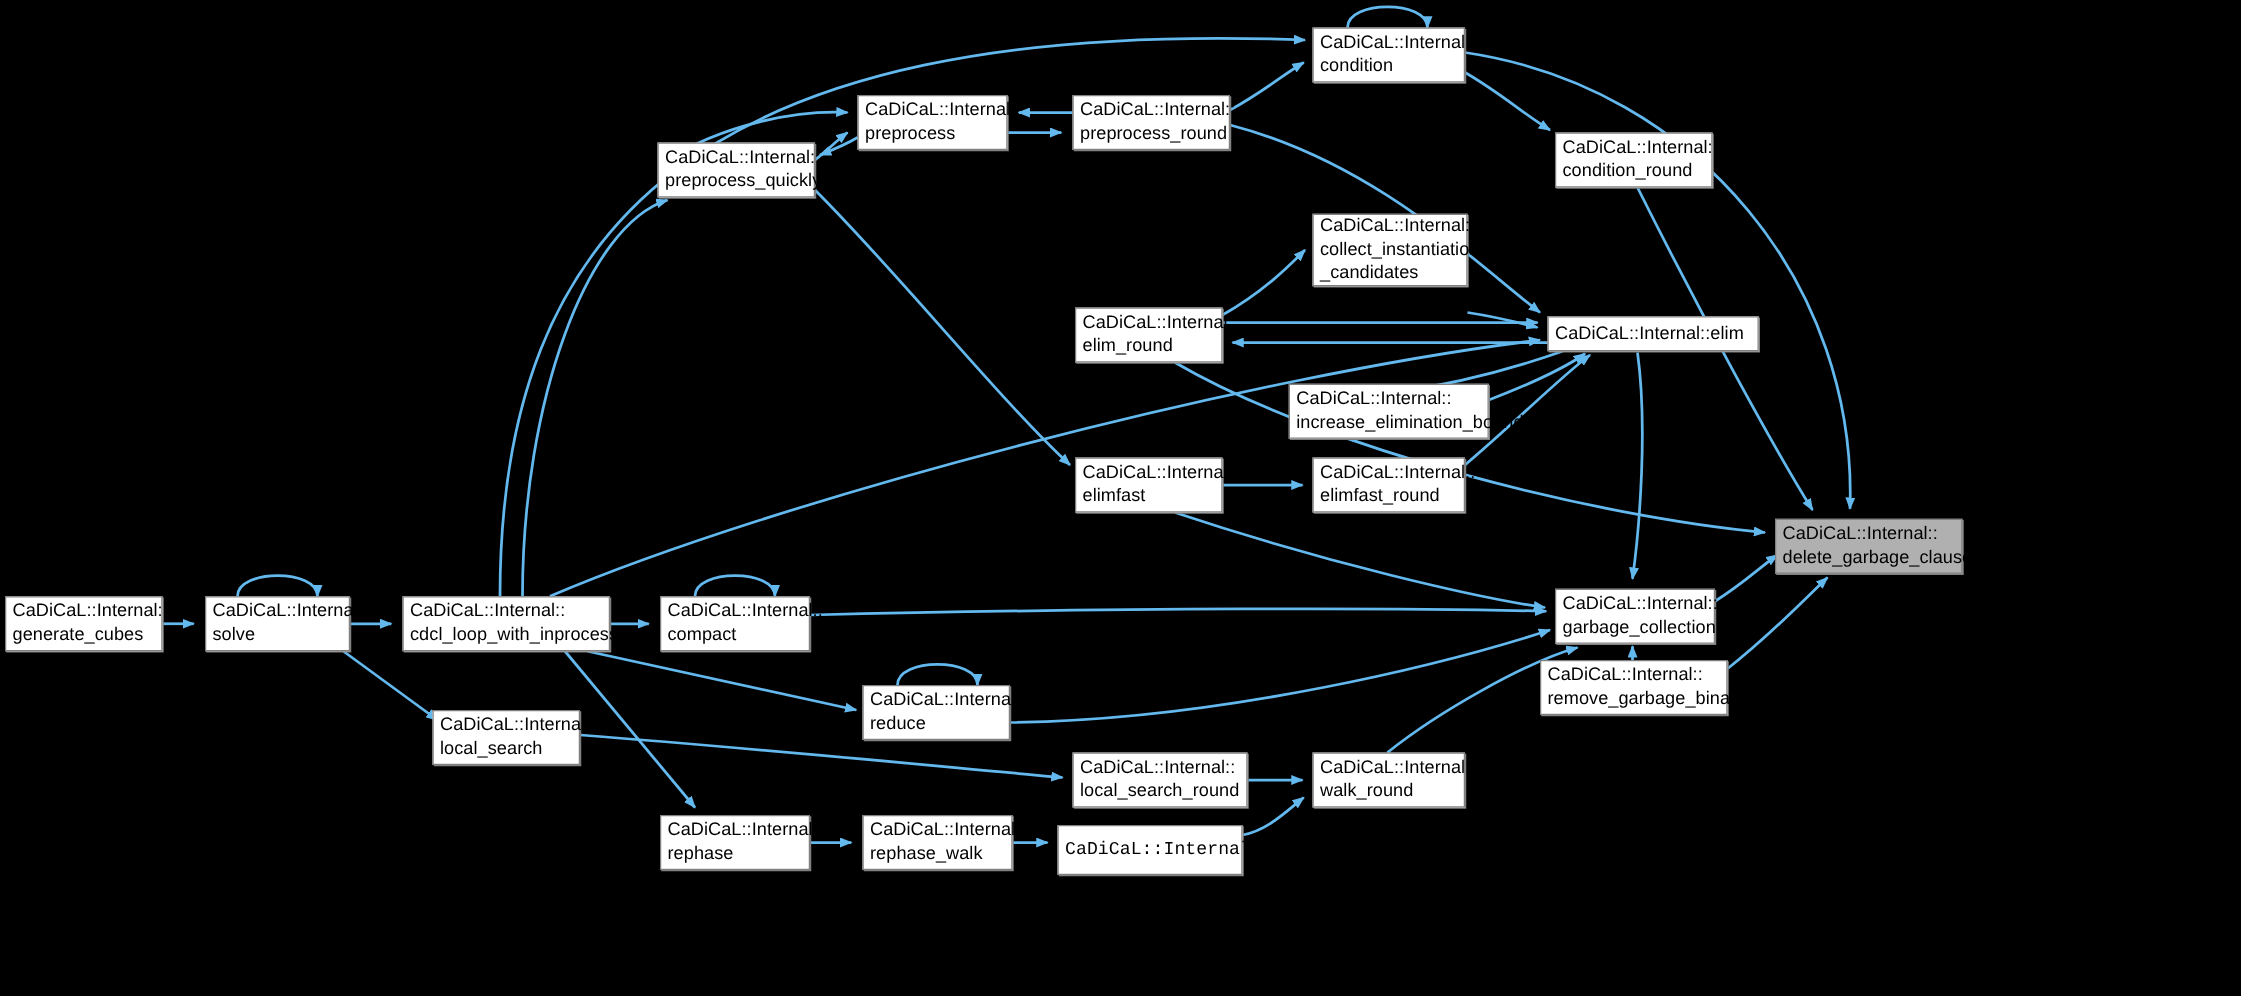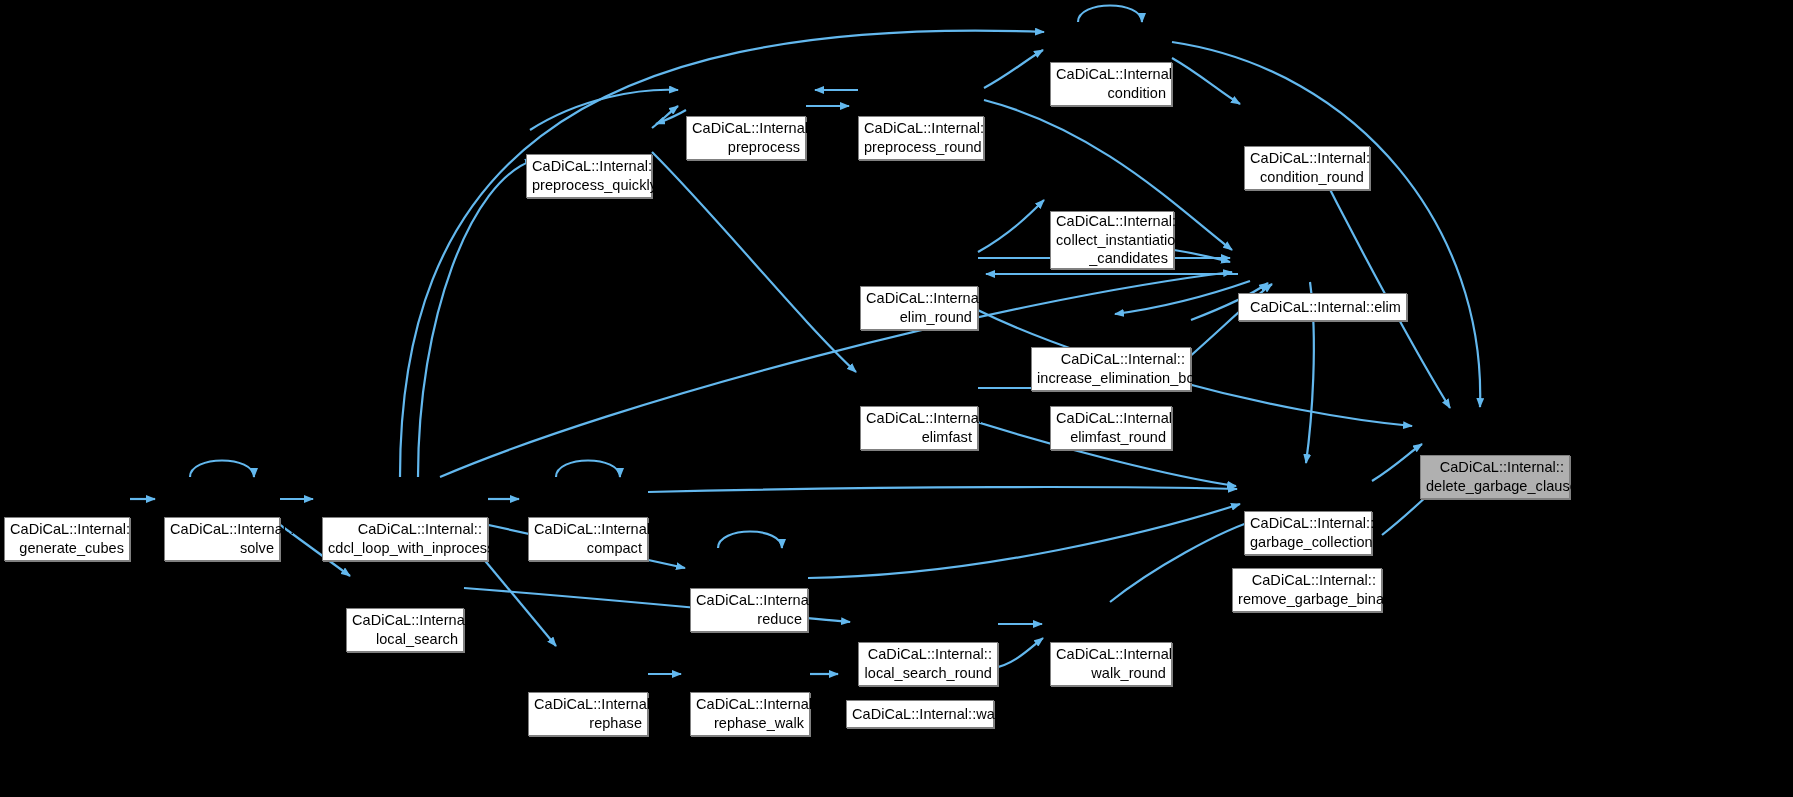--- a/index.html
+++ b/index.html
@@ -25,28 +25,27 @@
   }
   .node {
     position: absolute;
     box-sizing: border-box;
     background: #ffffff;
     border: 1px solid #808080;
     box-shadow: 1px 1px 0 0 #808080;
     color: #000000;
     font-size: 14.5px;
     line-height: 1.28;
-    text-align: right;
+    text-align: left;
     display: flex;
     align-items: center;
     justify-content: center;
     white-space: pre-line;
     letter-spacing: 0.05px;
     z-index: 2;
-    margin-top: 40px;
   }
   .node.highlight {
     background: #b0b0b0;
   }
   .node-label {
     display: block;
     width: 100%;
     padding: 0 5px;
     box-sizing: border-box;
   }
@@ -168,21 +167,21 @@
       <div class="node" style="left: 346px; top: 568px; width: 118px; height: 44px;"><span class="node-label">CaDiCaL::Internal::
 local_search</span></div>
       <div class="node" style="left: 528px; top: 477px; width: 120px; height: 44px;"><span class="node-label">CaDiCaL::Internal::
 compact</span></div>
       <div class="node" style="left: 690px; top: 548px; width: 118px; height: 44px;"><span class="node-label">CaDiCaL::Internal::
 reduce</span></div>
       <div class="node" style="left: 528px; top: 652px; width: 120px; height: 44px;"><span class="node-label">CaDiCaL::Internal::
 rephase</span></div>
       <div class="node" style="left: 690px; top: 652px; width: 120px; height: 44px;"><span class="node-label">CaDiCaL::Internal::
 rephase_walk</span></div>
-      <div class="node" style="left: 846px; top: 660px; width: 148px; height: 28px;"><span class="node-label">CaDiCaL::Internal::walk</span></div>
+      <div class="node" style="left: 846px; top: 660px; width: 148px; height: 40px; font-family: Liberation Mono, monospace;"><span class="node-label">CaDiCaL::Internal::walk</span></div>
       <div class="node" style="left: 858px; top: 602px; width: 140px; height: 44px;"><span class="node-label">CaDiCaL::Internal::
 local_search_round</span></div>
       <div class="node" style="left: 1050px; top: 602px; width: 122px; height: 44px;"><span class="node-label">CaDiCaL::Internal::
 walk_round</span></div>
       <div class="node" style="left: 526px; top: 114px; width: 126px; height: 44px;"><span class="node-label">CaDiCaL::Internal::
 preprocess_quickly</span></div>
       <div class="node" style="left: 686px; top: 76px; width: 120px; height: 44px;"><span class="node-label">CaDiCaL::Internal::
 preprocess</span></div>
       <div class="node" style="left: 858px; top: 76px; width: 126px; height: 44px;"><span class="node-label">CaDiCaL::Internal::
 preprocess_round</span></div>

